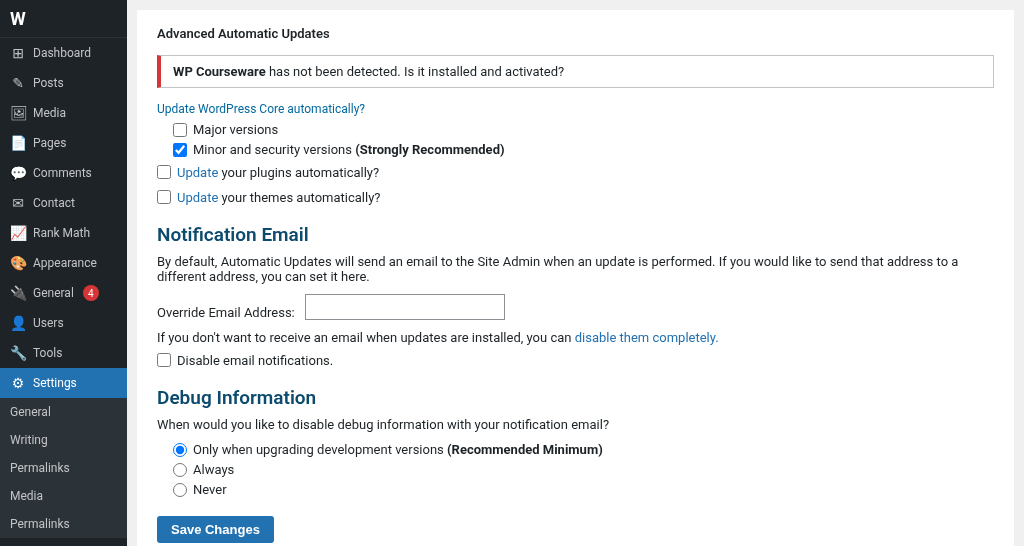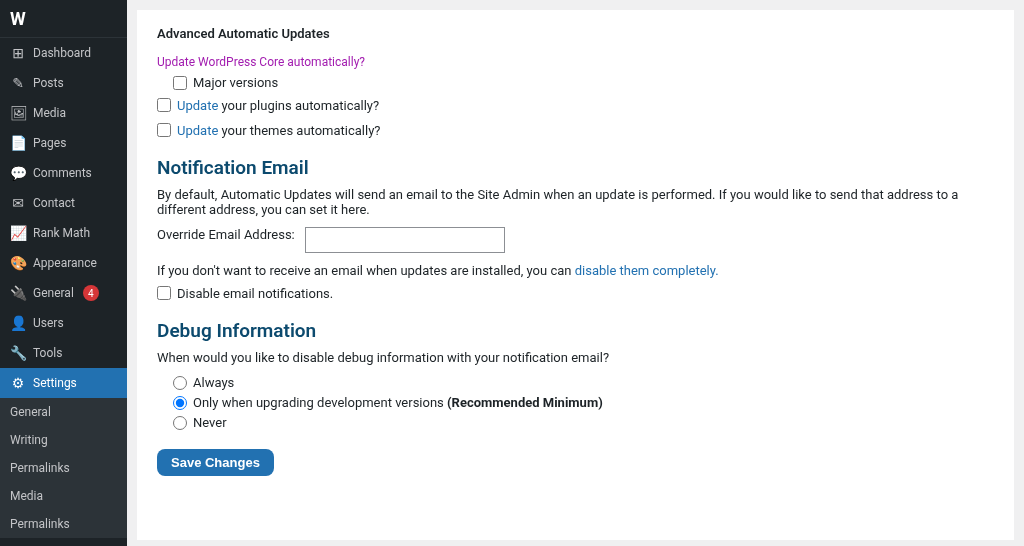--- a/index.html
+++ b/index.html
@@ -81,21 +81,21 @@
       border-right: 1px solid #c3c4c7;
       border-bottom: 1px solid #c3c4c7;
       font-size: 13px;
       color: #1d2327;
     }
     .wp-notice .highlight { font-weight: 700; }
 
     
     .section-label {
       font-size: 12px;
-      color: #a21caf;
+      color: #0369a1;
       margin-bottom: 6px;
     }
 
     .checkbox-row {
       display: flex;
       align-items: center;
       gap: 6px;
       margin-bottom: 5px;
       margin-left: 16px;
       font-size: 13px;
@@ -124,21 +124,21 @@
     }
 
     .section-description {
       font-size: 13px;
       color: #1d2327;
       margin-bottom: 10px;
     }
 
     .form-row {
       display: flex;
-      align-items: flex-start;
+      align-items: flex-end;
       gap: 10px;
       margin-bottom: 10px;
       font-size: 13px;
       color: #1d2327;
     }
     .form-row label { white-space: nowrap; }
     .form-row input[type="text"] {
       border: 1px solid #8c8f94;
       padding: 3px 6px;
       font-size: 13px;
@@ -165,21 +165,21 @@
     .radio-row input[type="radio"] { width: 14px; height: 14px; }
 
     .save-btn {
       background: #2271b1;
       color: #fff;
       border: none;
       padding: 6px 14px;
       font-size: 13px;
       font-weight: 600;
       cursor: pointer;
-      border-radius: 8px;
+      border-radius: 3px;
       margin-top: 14px;
     }
 
     
     ::-webkit-scrollbar { width: 6px; }
     ::-webkit-scrollbar-track { background: #f0f0f1; }
     ::-webkit-scrollbar-thumb { background: #c3c4c7; }
   </style>
 </head>
 <body>
@@ -259,28 +259,38 @@
 
   </div>
 </div>
 
 <div id="main">
   <div class="content-area">
 
     <h1 class="page-title">Advanced Automatic Updates</h1>
 
     
+    <div class="wp-notice">
+      <span class="highlight">WP Courseware</span><span> has not been detected. Is it installed and activated?</span>
+    </div>
 
     
     <div class="section-label">
       <span>Update WordPress Core automatically?</span>
     </div>
     <div class="checkbox-row">
       <input type="checkbox" id="major-cb" style="">
       <label for="major-cb">Major versions</label>
+    </div>
+    <div class="checkbox-row">
+      <input type="checkbox" id="minor-cb" checked="" style="">
+      <label for="minor-cb">
+        <span>Minor and security versions</span>
+        <span class="strong">(Strongly Recommended)</span>
+      </label>
     </div>
 
     
     <div class="standalone-checkbox-row" style="margin-top:8px;">
       <input type="checkbox" id="plugins-cb" style="">
       <label for="plugins-cb">
         <a href="#">Update</a>
         <span> your plugins automatically?</span>
       </label>
     </div>
@@ -311,31 +321,31 @@
     <div class="standalone-checkbox-row">
       <input type="checkbox" id="disable-notif-cb" style="">
       <label for="disable-notif-cb">Disable email notifications.</label>
     </div>
 
     
     <h2 class="section-heading">Debug Information</h2>
     <p class="section-description">When would you like to disable debug information with your notification email?</p>
 
     <div class="radio-row">
-      <input type="radio" name="debug" id="debug-always" style="">
-      <label for="debug-always">Always</label>
-    </div>
-    <div class="radio-row">
       <input type="radio" name="debug" id="debug-upgrading" checked="" style="">
       <label for="debug-upgrading">
         <span>Only when upgrading development versions</span>
         <span class="strong">(Recommended Minimum)</span>
       </label>
     </div>
     <div class="radio-row">
+      <input type="radio" name="debug" id="debug-always" style="">
+      <label for="debug-always">Always</label>
+    </div>
+    <div class="radio-row">
       <input type="radio" name="debug" id="debug-never" style="">
       <label for="debug-never">Never</label>
     </div>
 
     
     <button class="save-btn">Save Changes</button>
 
   </div>
 </div>
 

